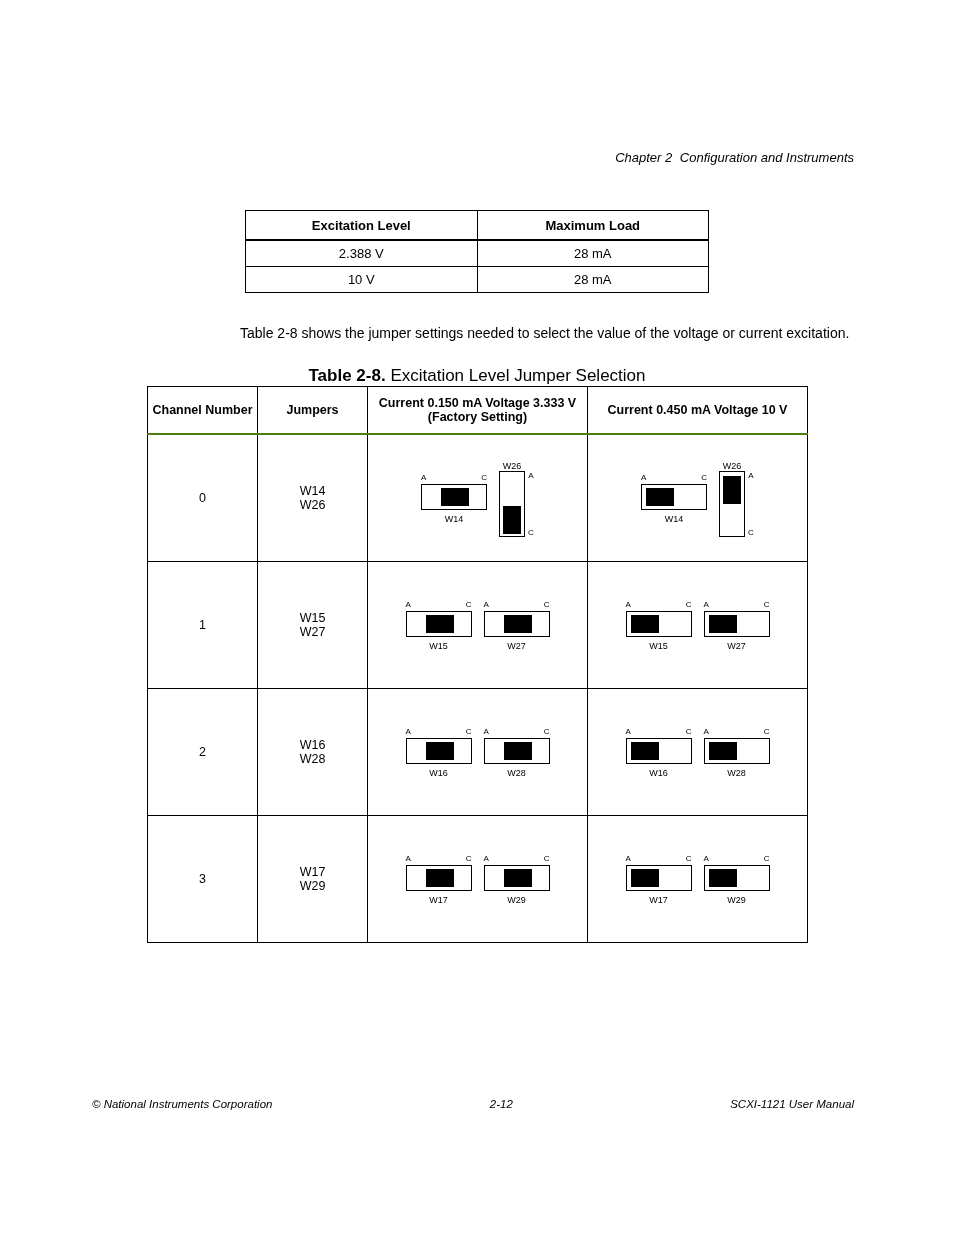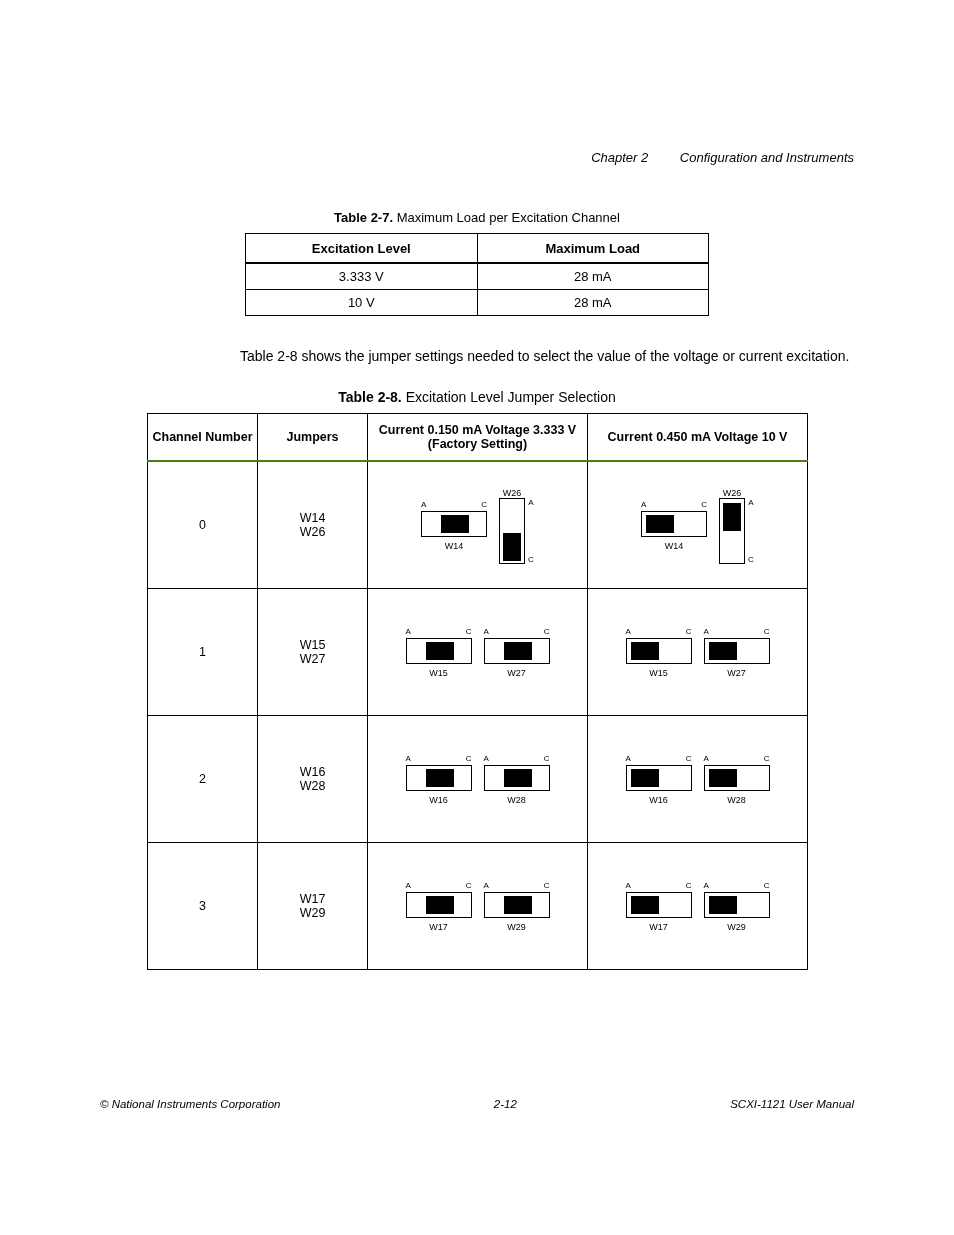--- a/index.html
+++ b/index.html
@@ -20,21 +20,21 @@
     padding: 150px 90px 0 90px;
   }
   .running-header {
     position: absolute;
     top: 150px;
     right: 100px;
     font-style: italic;
     font-size: 13px;
   }
   .running-header .chap {
-    margin-right: 28px;
+    margin-right: 4px;
   }
   .caption {
     text-align: center;
     font-size: 13px;
     margin-bottom: 8px;
   }
   .caption .lbl { font-weight: bold; }
   .table27-wrap {
     margin: 60px auto 0 auto;
     width: 464px;
@@ -61,22 +61,21 @@
     font-size: 14px;
     line-height: 1.5;
     width: 640px;
   }
   .table28-wrap {
     margin: 22px auto 0 auto;
     width: 660px;
   }
   .caption28 {
     text-align: center;
-    font-size: 14px;
-    margin-bottom: 8px;
+    font-size: 17px;
   }
   table.t28 {
     border-collapse: collapse;
     width: 100%;
     table-layout: fixed;
   }
   table.t28 th, table.t28 td {
     border: 1px solid #000;
     text-align: center;
     vertical-align: middle;
@@ -146,56 +145,52 @@
     display: flex;
     flex-direction: column;
     height: 66px;
     justify-content: space-between;
     font-size: 8px;
   }
   .unit .jname { font-size: 9px; margin-top:2px; }
   .footer {
     position: absolute;
     bottom: 125px;
-    left: 100px;
+    left: 92px;
     right: 100px;
     font-size: 11.5px;
     font-style: italic;
     display: flex;
     justify-content: space-between;
   }
 </style>
 </head>
 <body>
 
 <div class="page">
   <div class="running-header">
     <span class="chap">Chapter 2</span>
     <span>Configuration and Instruments</span>
   </div>
 
   <div class="table27-wrap">
-    <div class="caption">
-      <span class="lbl">Table 2-7.</span>
-      <span>Maximum Load per Excitation Channel</span>
-    </div>
     <table class="t27">
       <colgroup>
           <col style="width:50%">
           <col style="width:50%">
         </colgroup>
       <thead>
         <tr>
           <th>Excitation Level</th>
           <th>Maximum Load</th>
         </tr>
       </thead>
       <tbody>
         <tr>
-            <td>3.333 V</td>
+            <td>2.388 V</td>
             <td>28 mA</td>
           </tr>
         <tr>
             <td>10 V</td>
             <td>28 mA</td>
           </tr>
       </tbody>
     </table>
   </div>
 

